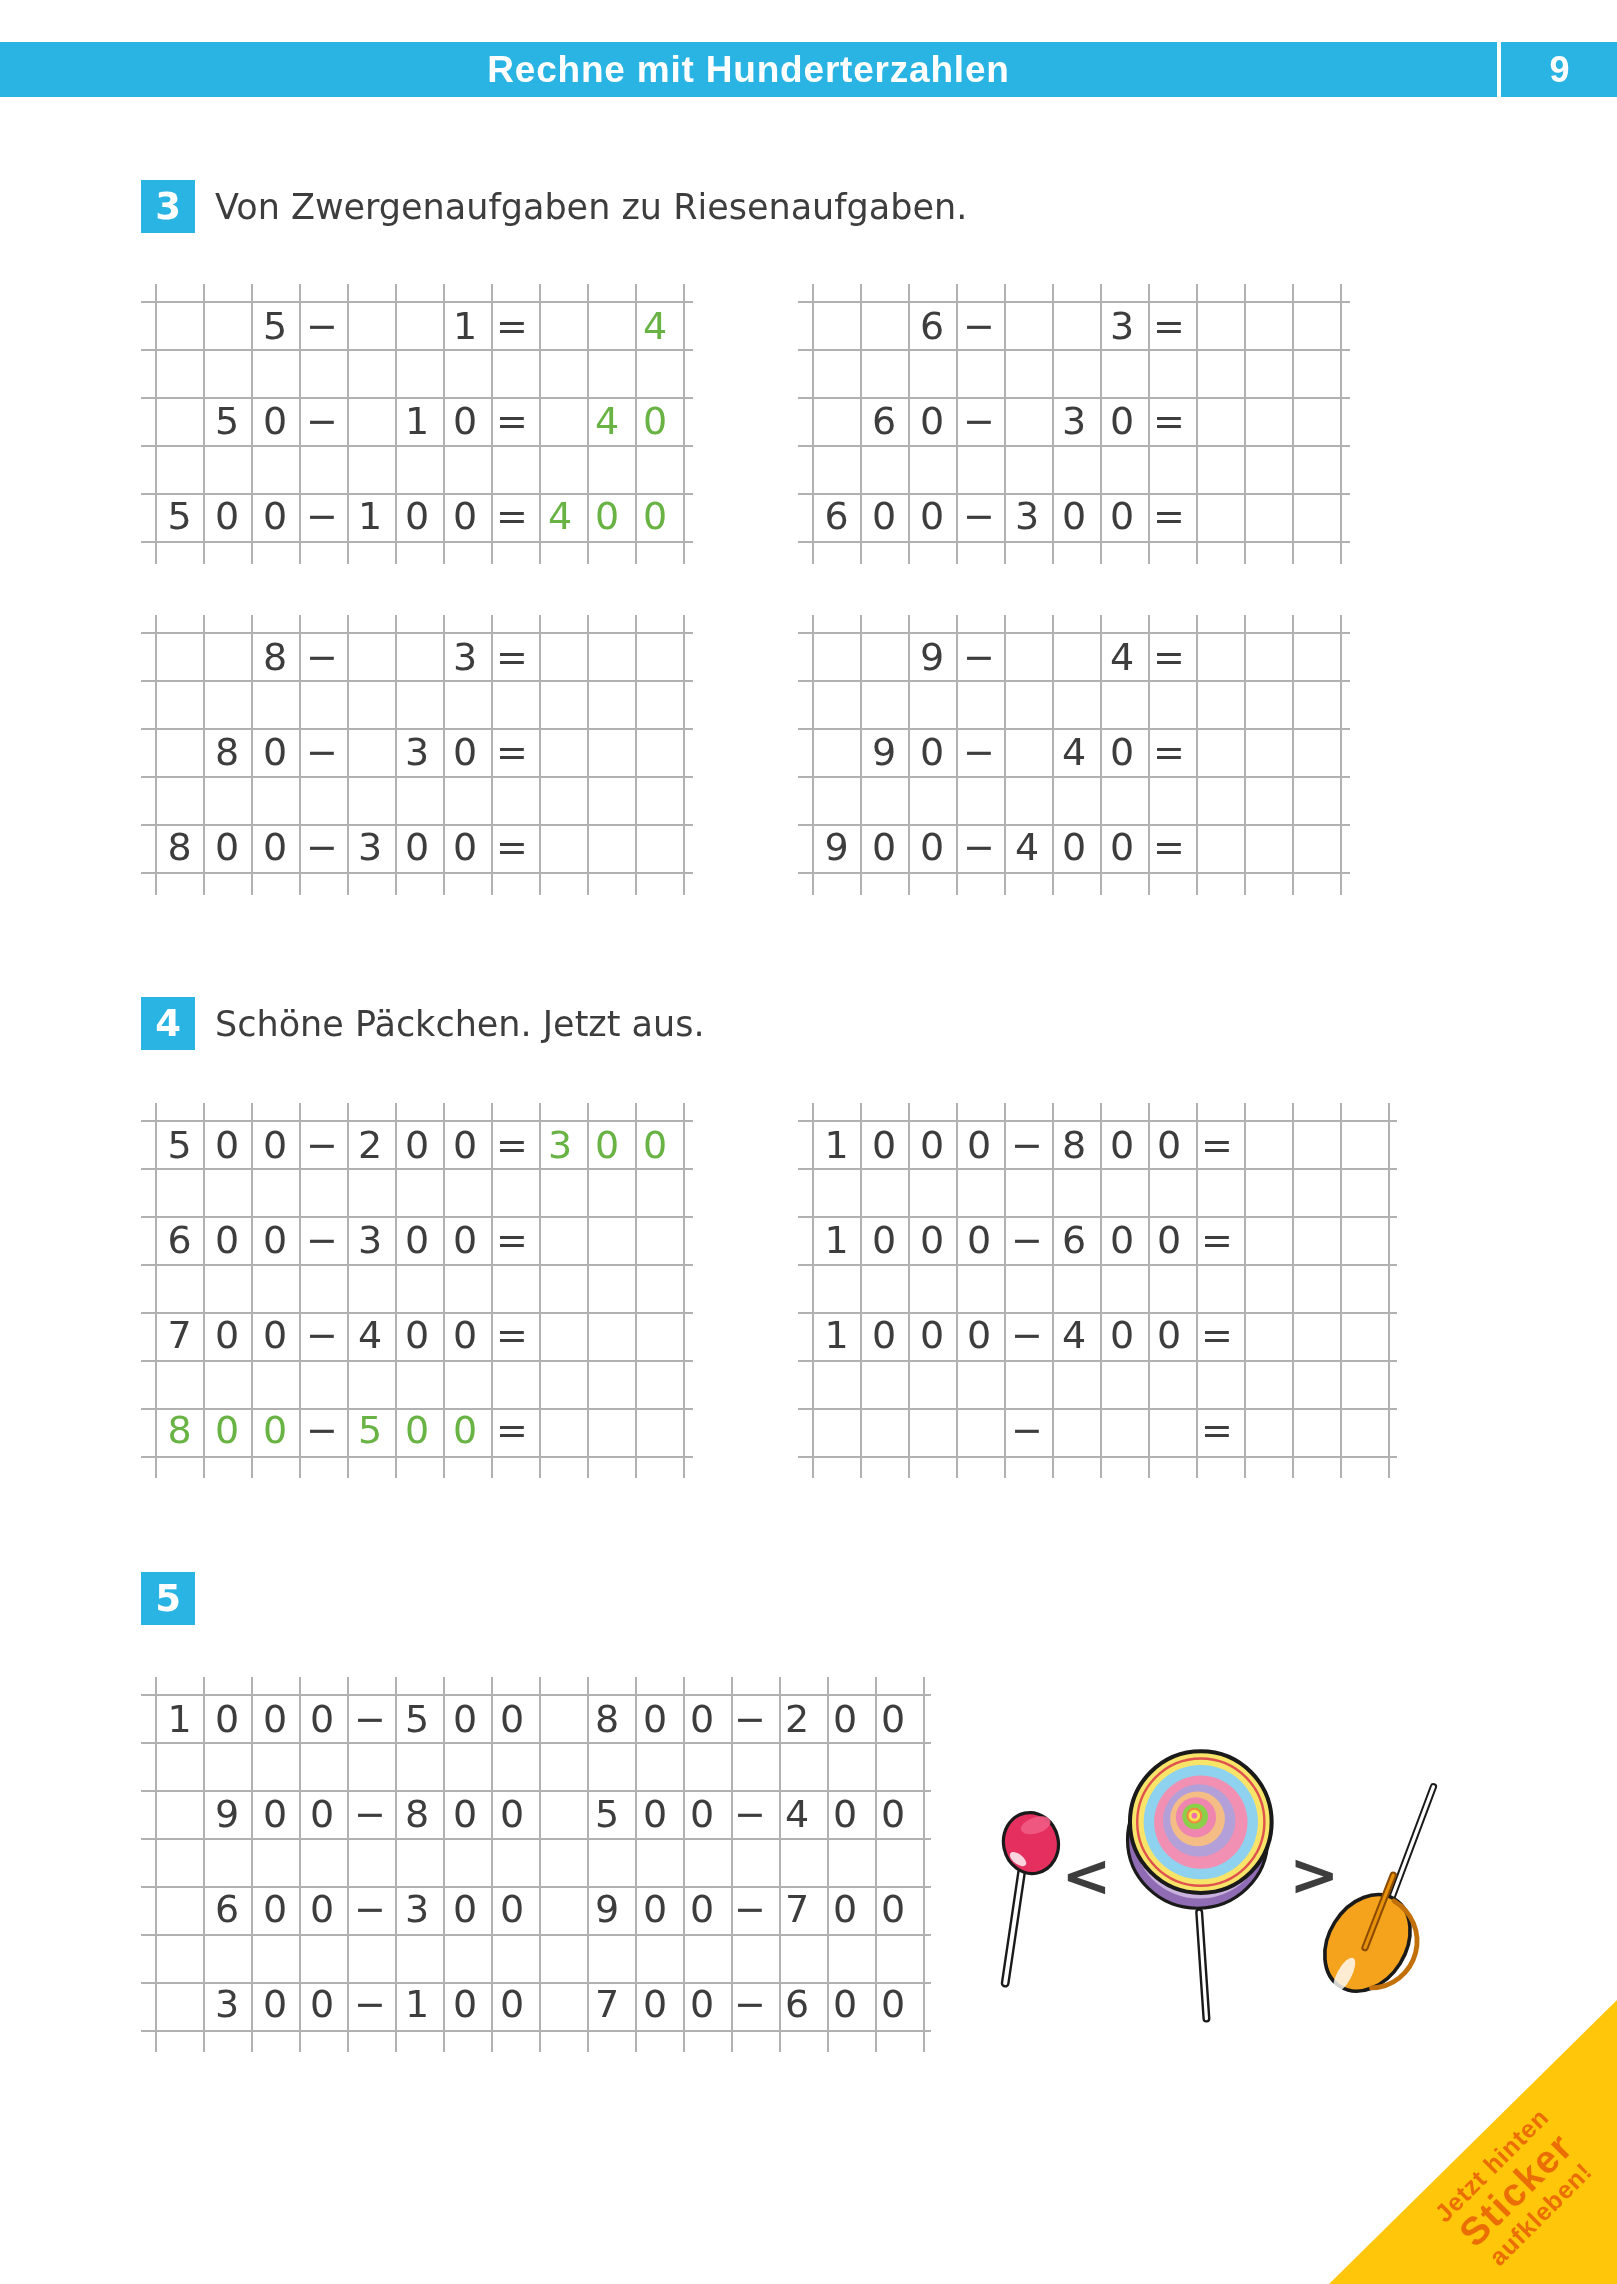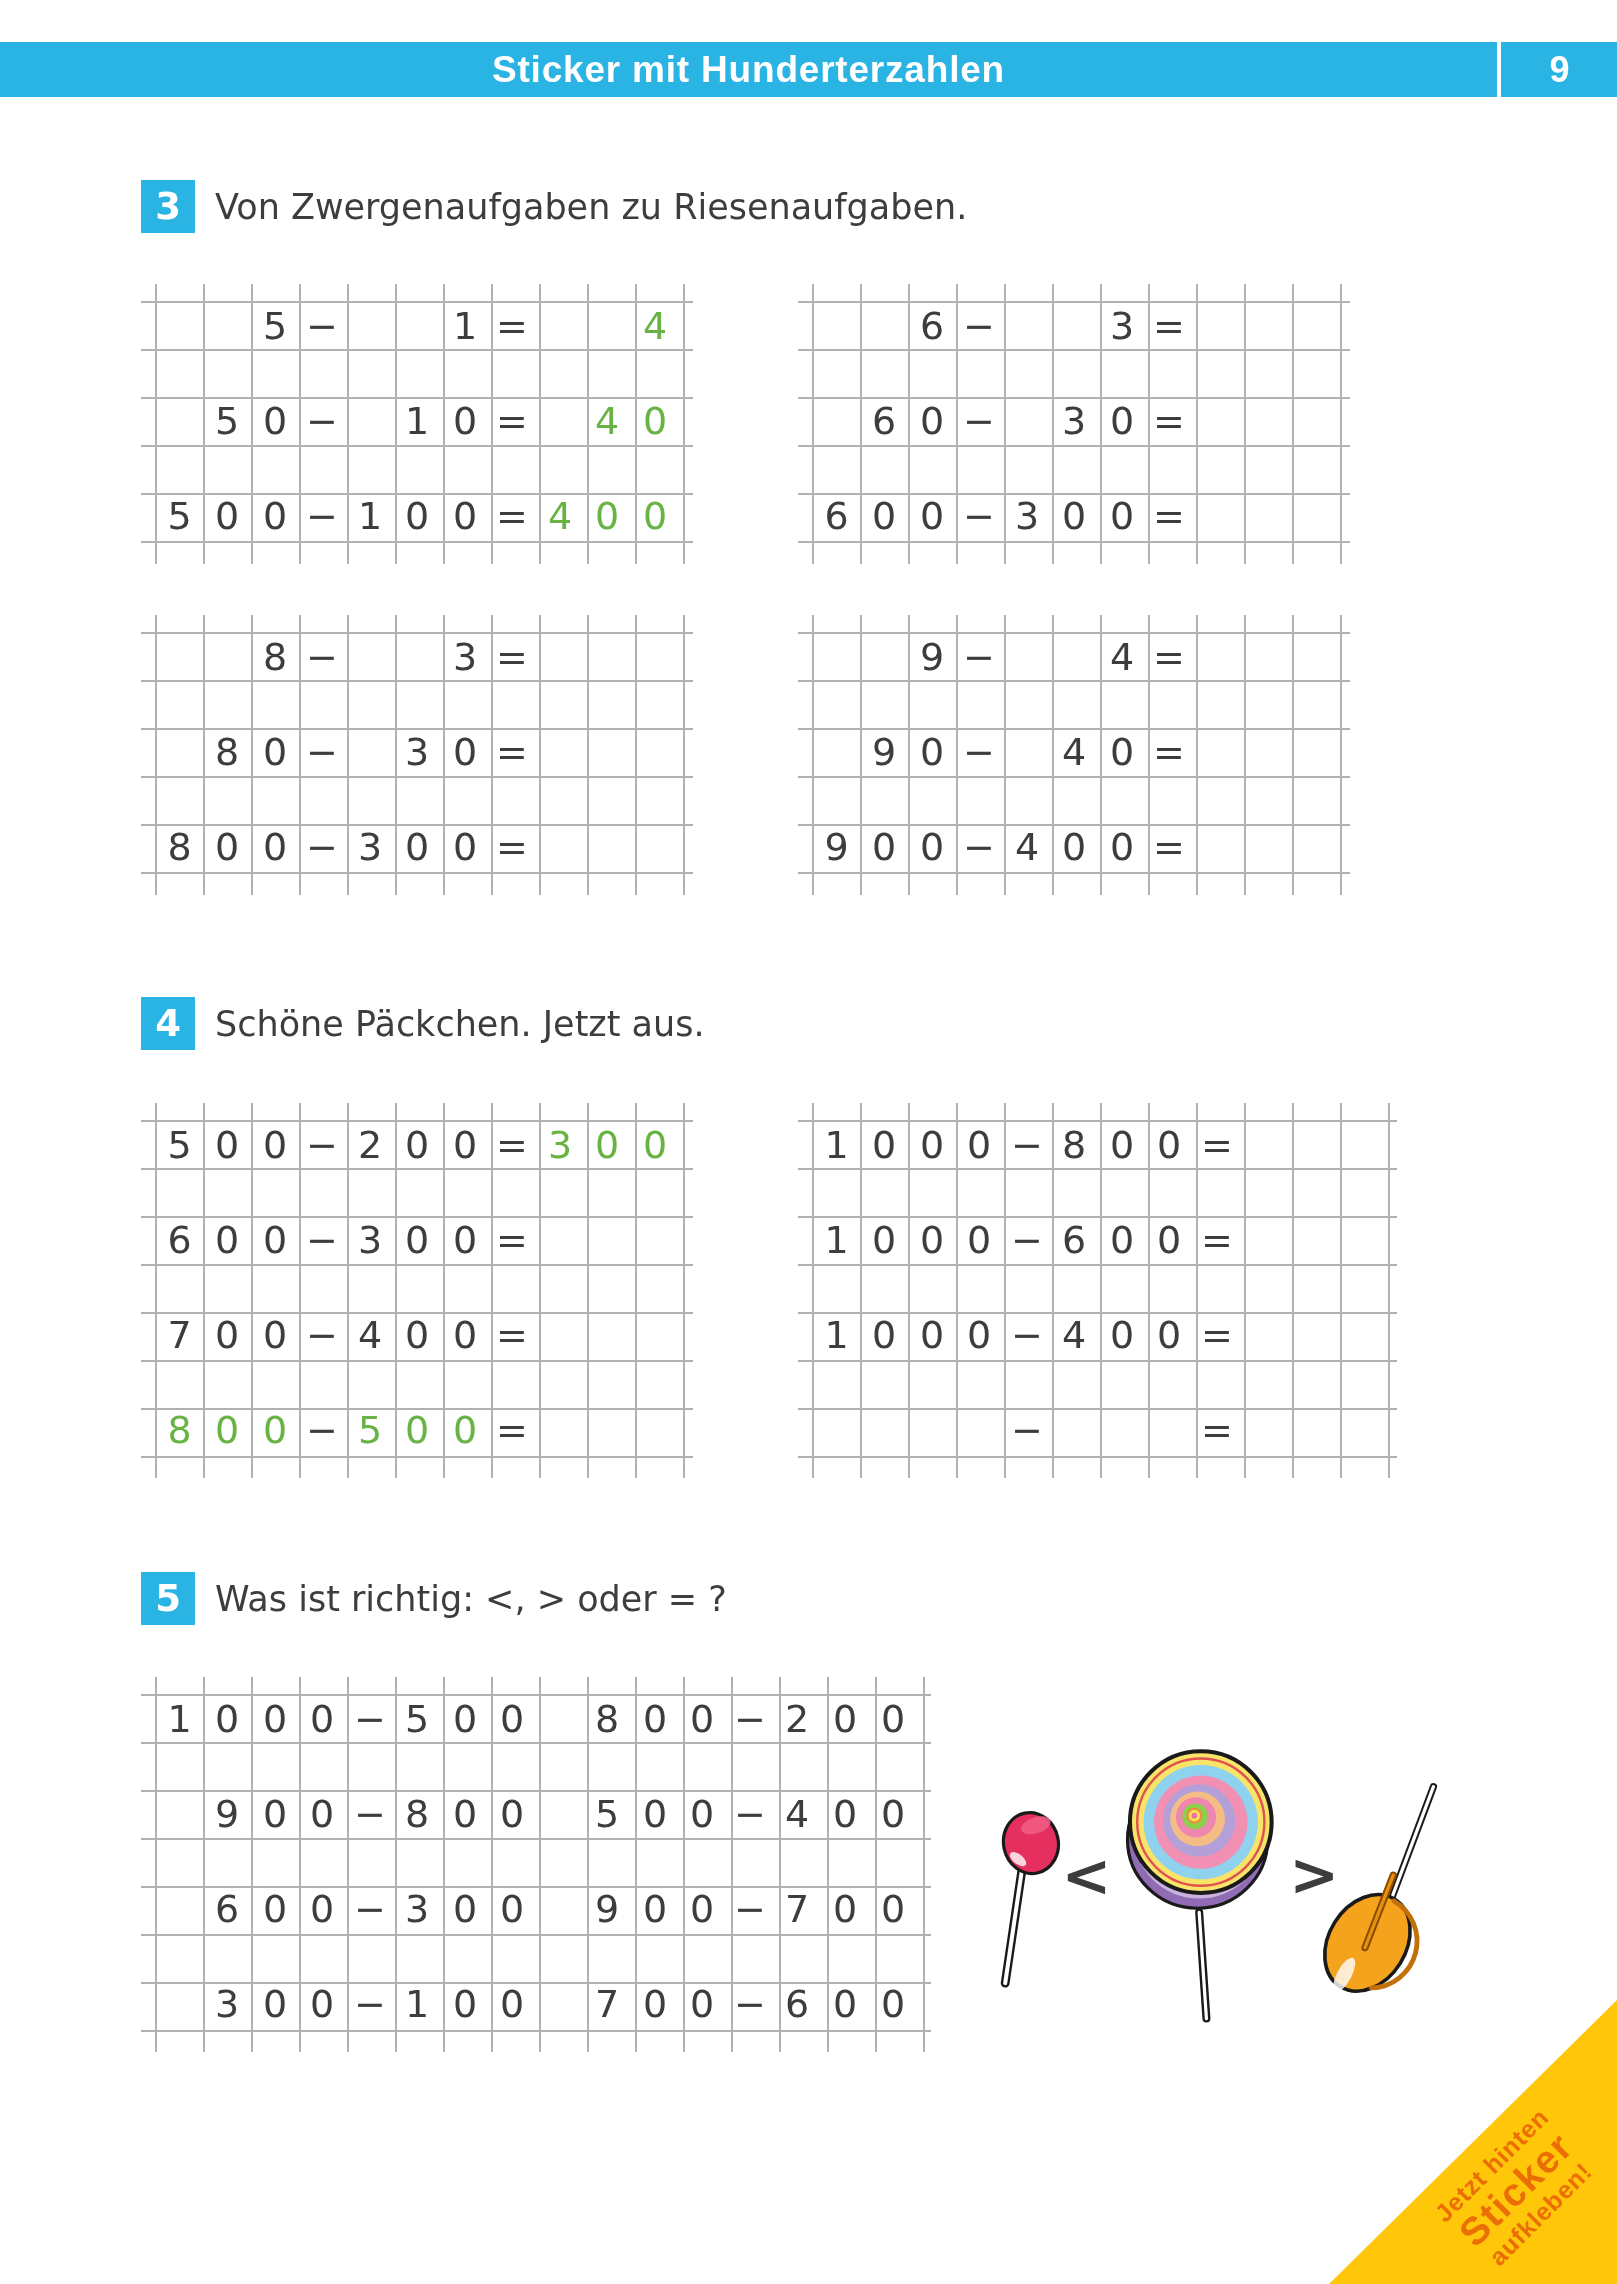--- a/index.html
+++ b/index.html
@@ -48,21 +48,21 @@
                 font-family:"Liberation Sans",sans-serif;font-weight:bold;}
   .st1,.st3{font-size:25px;line-height:30px;letter-spacing:0.8px;}
   .st2{font-size:39px;line-height:39px;letter-spacing:1.6px;}
 </style>
 </head>
 <body>
 
 <div class="page">
 
   <div class="header-bar">
-    <span class="ttl">Sticker mit Hunderterzahlen</span>
+    <span class="ttl">Rechne mit Hunderterzahlen</span>
   </div>
   <div class="page-num">
     <span>9</span>
   </div>
 
   <div class="ex-head" style="top:180px;">
     <div class="badge">
       <span>3</span>
     </div>
     <div class="ex-title">Von Zwergenaufgaben zu Riesenaufgaben.</div>
@@ -72,21 +72,20 @@
     <div class="badge">
       <span>4</span>
     </div>
     <div class="ex-title">Schöne Päckchen. Jetzt aus.</div>
   </div>
 
   <div class="ex-head" style="top:1572px;">
     <div class="badge">
       <span>5</span>
     </div>
-    <div class="ex-title">Was ist richtig: &lt;, &gt; oder = ?</div>
   </div>
 
   <div id="grids">
       <div class="grid-block" style="left: 141px; top: 284px; width: 552px; height: 280px;">
         <div class="cell" style="left: 110px; top: 17.7px;">5</div>
         <div class="cell" style="left: 157px; top: 17.7px;">−</div>
         <div class="cell" style="left: 300px; top: 17.7px;">1</div>
         <div class="cell" style="left: 347px; top: 17.7px;">=</div>
         <div class="cell g" style="left: 490px; top: 17.7px;">4</div>
         <div class="cell" style="left: 62px; top: 113px;">5</div>

